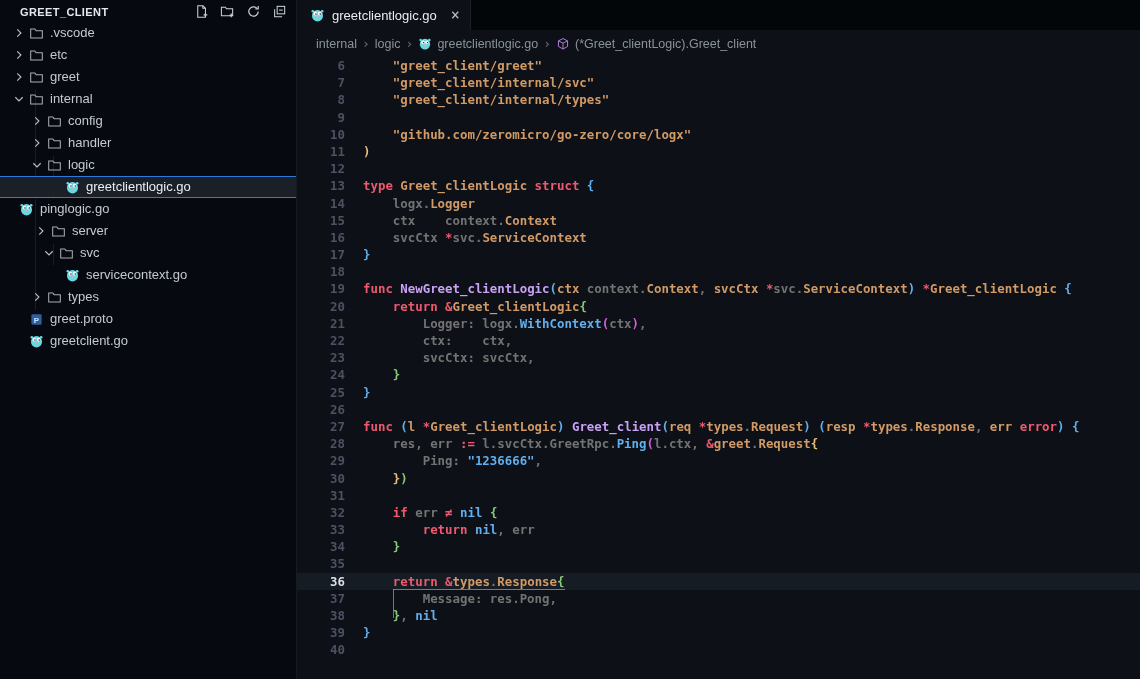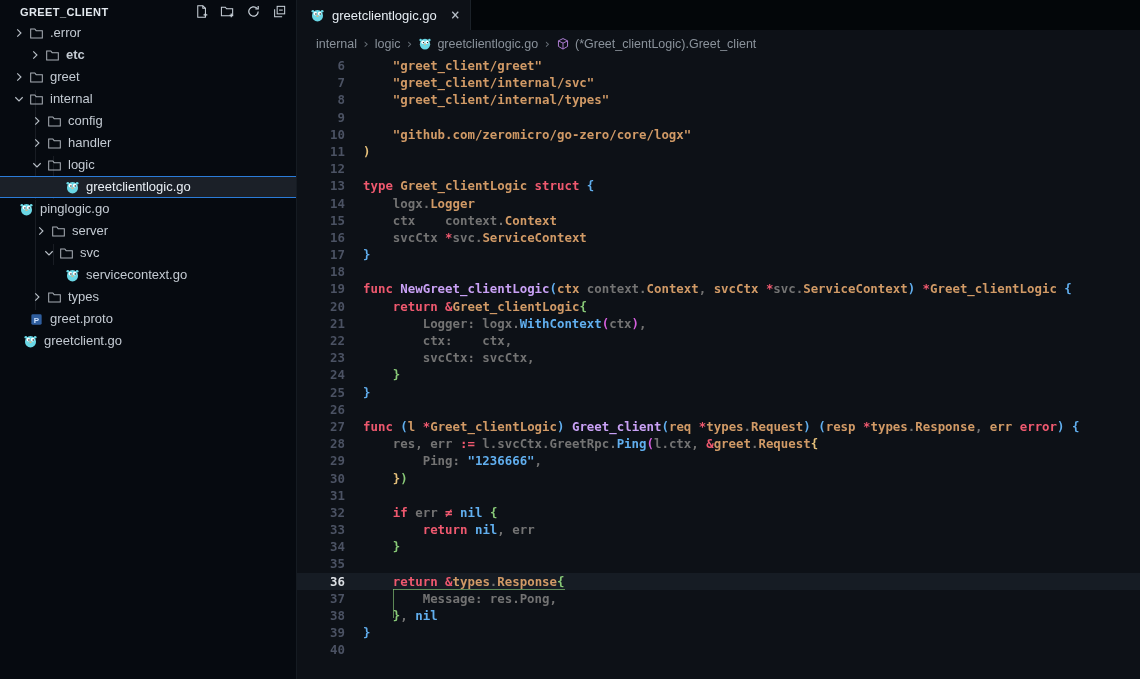--- a/index.html
+++ b/index.html
@@ -109,23 +109,23 @@
           <span class="chev">
             <svg viewBox="0 0 16 16">
               <path d="M6 3.8l4.2 4.2L6 12.2" stroke="#b9c0c8" stroke-width="1.3" fill="none"></path>
             </svg>
           </span>
           <span class="t-icon">
             <svg viewBox="0 0 16 16">
               <path d="M1.8 3.2h4.4l1.4 1.8h6.6v7.8H1.8z" fill="none" stroke="#a8aeb5" stroke-width="1.1"></path>
             </svg>
           </span>
-          <span class="t-label">.error</span>
-        </div>
-        <div class="tree-row" style="padding-left: 26px; font-weight: bold;">
+          <span class="t-label">.vscode</span>
+        </div>
+        <div class="tree-row" style="padding-left: 10px;">
           <span class="chev">
             <svg viewBox="0 0 16 16">
               <path d="M6 3.8l4.2 4.2L6 12.2" stroke="#b9c0c8" stroke-width="1.3" fill="none"></path>
             </svg>
           </span>
           <span class="t-icon">
             <svg viewBox="0 0 16 16">
               <path d="M1.8 3.2h4.4l1.4 1.8h6.6v7.8H1.8z" fill="none" stroke="#a8aeb5" stroke-width="1.1"></path>
             </svg>
           </span>
@@ -286,21 +286,21 @@
         <div class="tree-row" style="padding-left: 10px;">
           <span class="chev"></span>
           <span class="t-icon">
             <svg viewBox="0 0 16 16">
               <rect x="2.5" y="2.5" width="11" height="11" rx="1.5" fill="#2f5e9e"></rect>
               <text x="8" y="11.4" font-size="8.5" text-anchor="middle" fill="#cfe3ff" font-weight="bold" font-family="sans-serif">P</text>
             </svg>
           </span>
           <span class="t-label">greet.proto</span>
         </div>
-        <div class="tree-row" style="padding-left: 4px;">
+        <div class="tree-row" style="padding-left: 10px;">
           <span class="chev"></span>
           <span class="t-icon">
             <svg viewBox="0 0 16 16">
               <circle cx="3" cy="3.4" r="1.4" fill="#6ad7e5"></circle>
               <circle cx="13" cy="3.4" r="1.4" fill="#6ad7e5"></circle>
               <ellipse cx="8" cy="8.2" rx="5.9" ry="6.2" fill="#6ad7e5"></ellipse>
               <circle cx="5.7" cy="6" r="1.9" fill="#fff"></circle>
               <circle cx="10.3" cy="6" r="1.9" fill="#fff"></circle>
               <circle cx="6.3" cy="6.4" r="0.8" fill="#15191e"></circle>
               <circle cx="10.9" cy="6.4" r="0.8" fill="#15191e"></circle>

